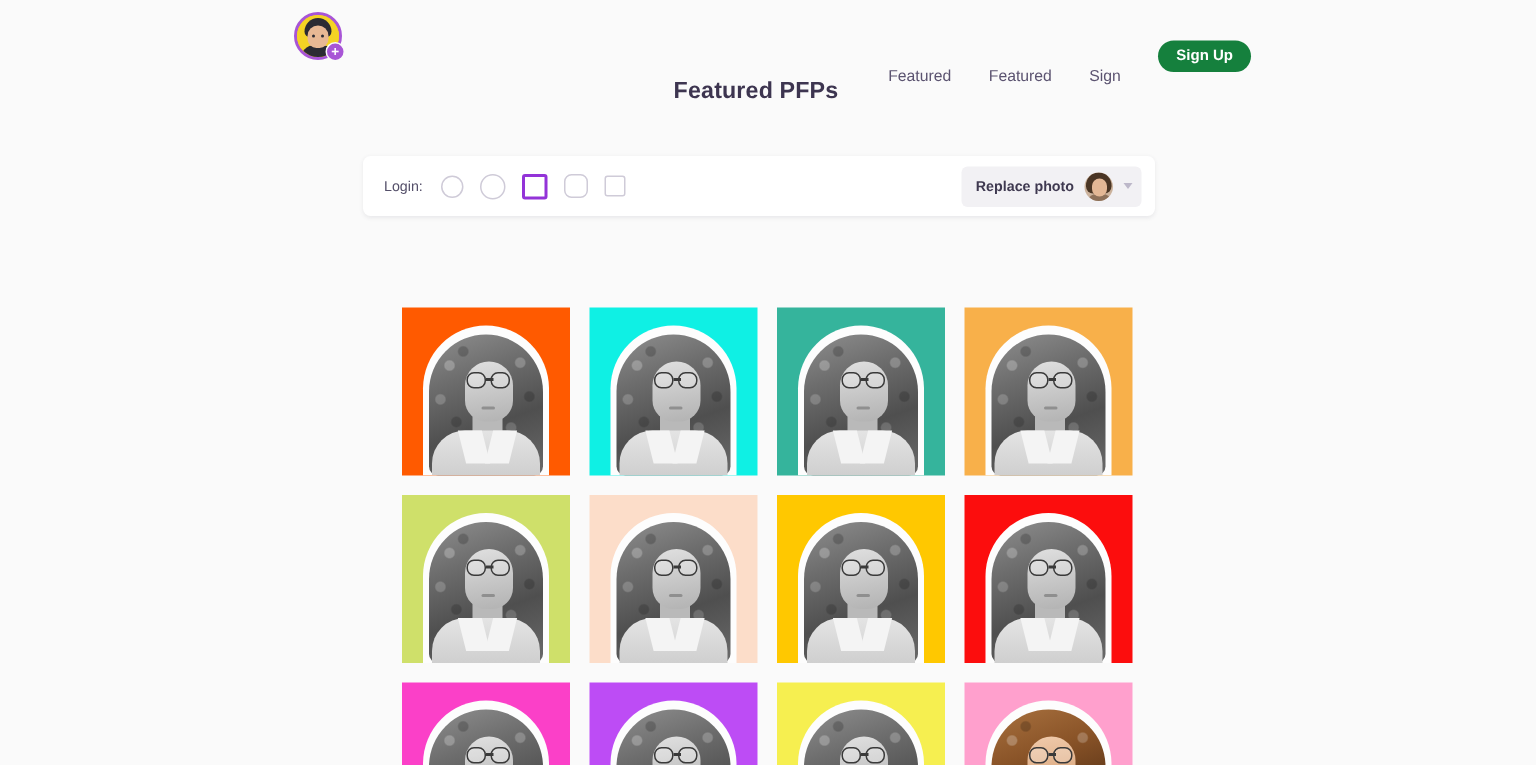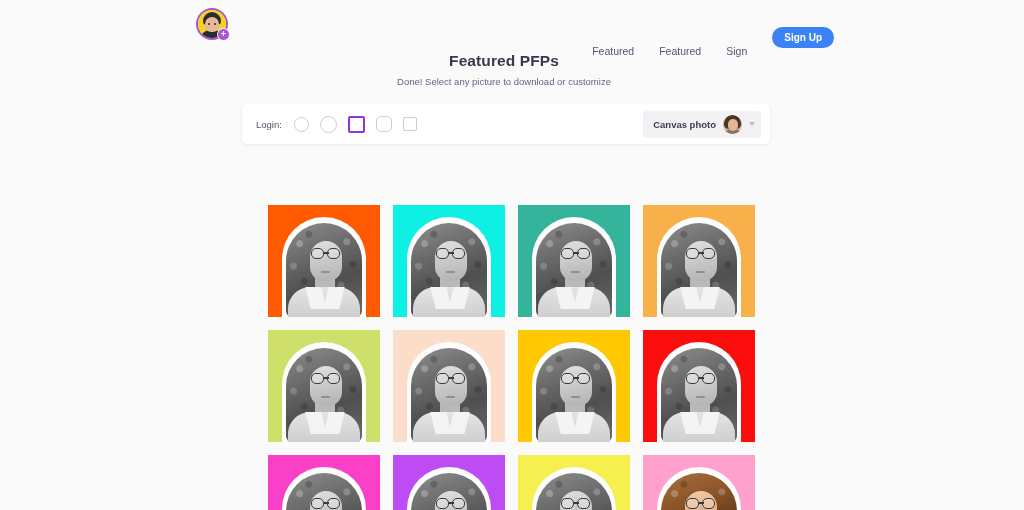--- a/index.html
+++ b/index.html
@@ -55,21 +55,21 @@
   #beta-badge {
     display: inline-block; margin-top: 4px;
     background: #4b3b5e; color: #e9e2f2;
     font-size: 8.5px; font-weight: bold; letter-spacing: .3px;
     padding: 2px 6px; border-radius: 3px;
   }
 
   #nav { position: absolute; right: 190px; top: 18px; display: flex; align-items: center; gap: 25px; }
   .nav-link { font-size: 10.5px; color: #5b5370; text-decoration: none; white-space: nowrap; margin-top: 27px; }
   #signup-btn {
-    background: #3b82f6; color: #ffffff; font-size: 10px; font-weight: bold;
+    background: #15803d; color: #ffffff; font-size: 10px; font-weight: bold;
     border: none; border-radius: 11px; padding: 5px 12px; cursor: pointer;
     white-space: nowrap; font-family: inherit;
   }
 
   
   #title-block { position: absolute; top: 52px; left: 0; width: 1008px; text-align: center; }
   #page-title { font-size: 15.5px; font-weight: bold; color: #3d3550; margin: 0; letter-spacing: .1px; }
   #page-subtitle { font-size: 9.5px; color: #6a6280; margin: 6px 0 0; }
 
   
@@ -230,34 +230,33 @@
       <a class="nav-link" href="#">Featured</a>
       <a class="nav-link" href="#">Featured</a>
       <a class="nav-link" href="#">Sign</a>
       <button id="signup-btn">Sign Up</button>
     </div>
 
   </div>
 
   <div id="title-block">
     <h1 id="page-title">Featured PFPs</h1>
-    <p id="page-subtitle">Done! Select any picture to download or customize</p>
   </div>
 
   <div id="toolbar">
     <span id="canvas-label">Login:</span>
     <div id="canvas-options">
       <button class="shape-opt s-circle-sm"></button>
       <button class="shape-opt s-circle-lg"></button>
       <button class="shape-opt s-square selected"></button>
       <button class="shape-opt s-rounded"></button>
       <button class="shape-opt s-square-sm"></button>
     </div>
     <div id="replace-group">
-      <span id="replace-label">Canvas photo</span>
+      <span id="replace-label">Replace photo</span>
       <div id="replace-avatar">
         <div class="ra-shoulder"></div>
         <div class="ra-hair"></div>
         <div class="ra-face"></div>
       </div>
       <div id="replace-chevron"></div>
     </div>
   </div>
 
 

